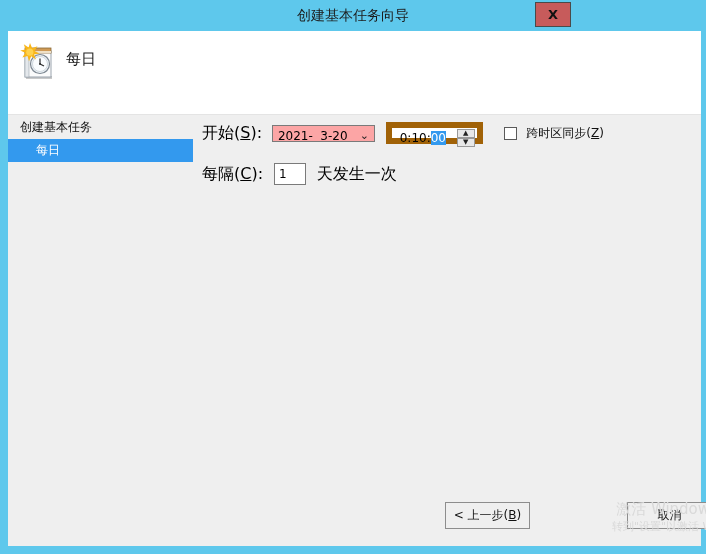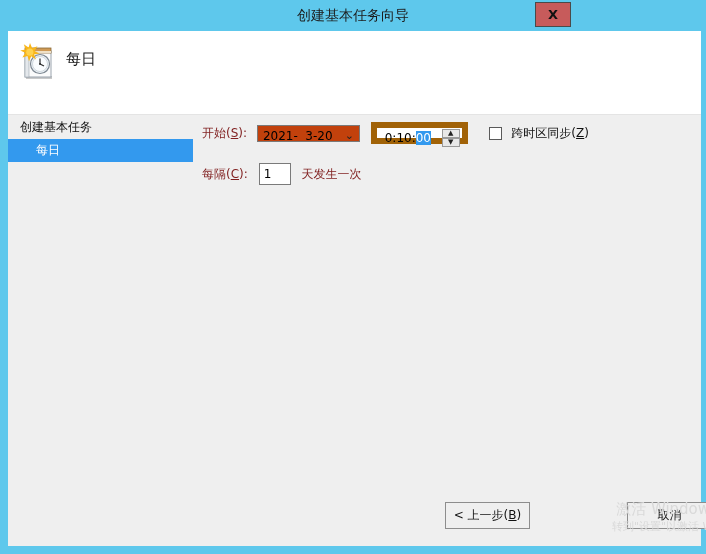--- a/index.html
+++ b/index.html
@@ -135,34 +135,34 @@
   .row {
     position: absolute;
     white-space: nowrap;
   }
   .row-start { left: 9px; top: 6px; }
   .row-recur { left: 9px; top: 47px; }
 
   .field-label {
     display: inline-block;
     vertical-align: middle;
-    font-size: 12px;
-    color: #7f1d1d;
+    font-size: 16px;
+    color: #000000;
   }
   .u { text-decoration: underline; }
 
   
   .date-combo {
     display: inline-block;
     vertical-align: middle;
     position: relative;
     width: 103px;
     height: 17px;
     margin-left: 6px;
-    background: #c2410c;
+    background: #fca5a5;
     border: 1px solid #7a7a7a;
     box-sizing: border-box;
     cursor: pointer;
   }
   .date-combo .val {
     position: absolute;
     left: 5px;
     top: 0;
     line-height: 20px;
     font-size: 12px;

